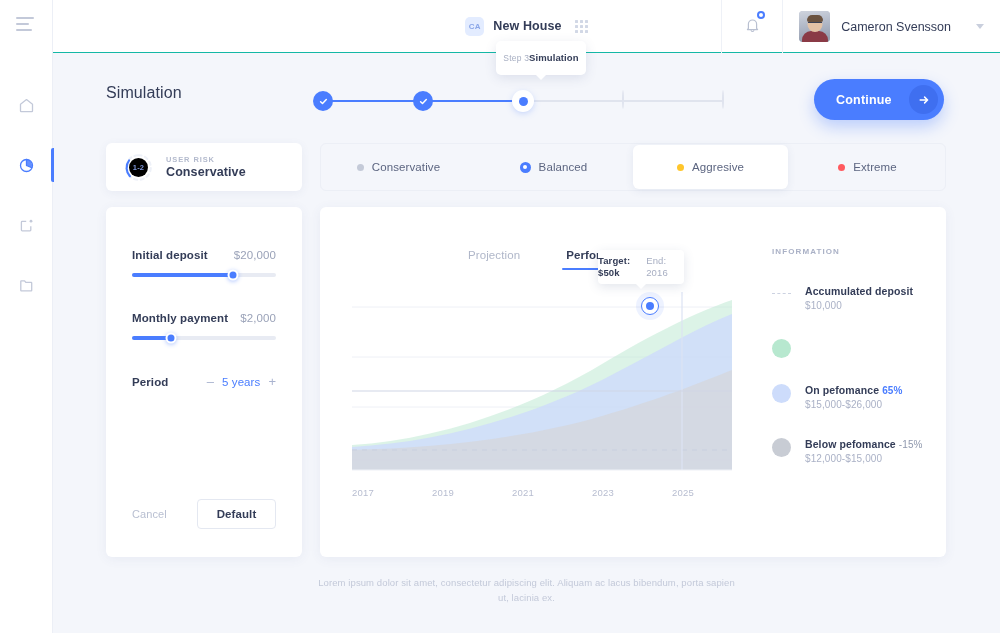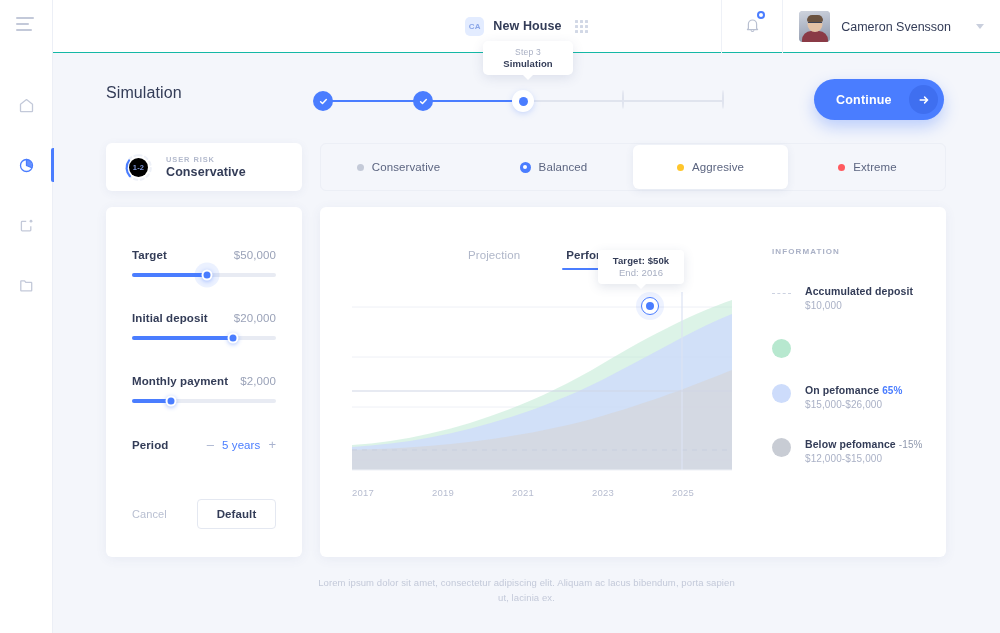--- a/index.html
+++ b/index.html
@@ -55,23 +55,23 @@
   .av-bg { position:absolute; inset:0; background:linear-gradient(170deg,#cfd4de 0%,#aab2c2 55%,#8d96a8 100%); }
   .av-face { position:absolute; left:50%; top:6px; transform:translateX(-50%); width:15px; height:15px; border-radius:50%; background:#e4c3a6; }
   .av-hair { position:absolute; left:50%; top:4px; transform:translateX(-50%); width:16px; height:7px; border-radius:8px 8px 3px 3px; background:#6b5340; }
   .av-glass { position:absolute; left:50%; top:11px; transform:translateX(-50%); width:14px; height:4px; border-top:1.3px solid #3d4457; }
   .av-body { position:absolute; left:50%; bottom:0; transform:translateX(-50%); width:26px; height:11px; border-radius:9px 9px 0 0; background:#8a3a46; }
   .user-name { font-size:12.5px; color:#333c57; white-space:nowrap; }
   .caret { width:0; height:0; border-left:4.5px solid transparent; border-right:4.5px solid transparent; border-top:5px solid #c9cfdd; margin-left:14px; }
 
   
   .step-tip {
-    position:absolute; left:483px; top:41px; width:90px; height:34px;
+    position:absolute; left:496px; top:41px; width:90px; height:34px;
     background:#fff; border-radius:5px; box-shadow:0 3px 12px rgba(60,80,130,.13);
-    display:flex; flex-direction:column; align-items:center; justify-content:center; z-index:6;
+    display:flex; flex-direction:row; align-items:center; justify-content:center; z-index:6;
   }
   .step-tip .s1 { font-size:8.5px; color:#a7aec2; letter-spacing:.2px; line-height:11px; }
   .step-tip .s2 { font-size:9.5px; font-weight:700; color:#333c57; letter-spacing:.1px; line-height:12px; }
   .step-tip::after {
     content:""; position:absolute; bottom:-5px; left:50%; transform:translateX(-50%);
     border-left:6px solid transparent; border-right:6px solid transparent; border-top:6px solid #fff;
   }
 
   
   .headrow { position:absolute; left:53px; top:53px; width:947px; height:92px; }
@@ -181,21 +181,21 @@
 
   .plot { position:absolute; left:32px; top:85px; width:380px; height:185px; }
   .ylabs { position:absolute; left:385px; top:85px; width:60px; height:185px; }
   .ylab { position:absolute; font-size:9.5px; color:#b7bdd0; letter-spacing:.2px; }
   .xlabs { position:absolute; left:32px; top:280px; width:380px; }
   .xlab { position:absolute; font-size:9.5px; color:#b7bdd0; letter-spacing:.2px; }
 
   .chart-tip {
     position:absolute; left:278px; top:43px; width:86px; height:34px;
     background:#fff; border-radius:4px; box-shadow:0 3px 11px rgba(60,80,130,.15);
-    display:flex; flex-direction:column; align-items:center; justify-content:center; z-index:5;
+    display:flex; align-items:center; justify-content:center; z-index:5;
   }
   .chart-tip .t1 { font-size:9.5px; font-weight:700; color:#333c57; line-height:12px; letter-spacing:.1px; }
   .chart-tip .t2 { font-size:9.5px; color:#a7aec2; line-height:12px; letter-spacing:.1px; }
   .chart-tip::after {
     content:""; position:absolute; bottom:-5px; left:50%; transform:translateX(-50%);
     border-left:5px solid transparent; border-right:5px solid transparent; border-top:5px solid #fff;
   }
   .marker {
     position:absolute; left:321px; top:90px; width:18px; height:18px; border-radius:50%;
     border:1.6px solid #4a7dff; background:#fff; z-index:4;
@@ -381,30 +381,20 @@
       <span>Aggresive</span>
     </div>
     <div class="risk-opt">
       <span class="bullet" style="background:#ff5a5f"></span>
       <span>Extreme</span>
     </div>
   </div>
 
   <section class="left-panel">
 
-    <div class="sl-row">
-      <div class="sl-head">
-        <span class="sl-label">Target</span>
-        <span class="sl-val">$50,000</span>
-      </div>
-      <div class="sl-track">
-        <span class="sl-fill" style="width:52%"></span>
-        <span class="sl-thumb halo" style="left:52%"></span>
-      </div>
-    </div>
 
     <div class="sl-row">
       <div class="sl-head">
         <span class="sl-label">Initial deposit</span>
         <span class="sl-val">$20,000</span>
       </div>
       <div class="sl-track">
         <span class="sl-fill" style="width:70%"></span>
         <span class="sl-thumb" style="left:70%"></span>
       </div>

